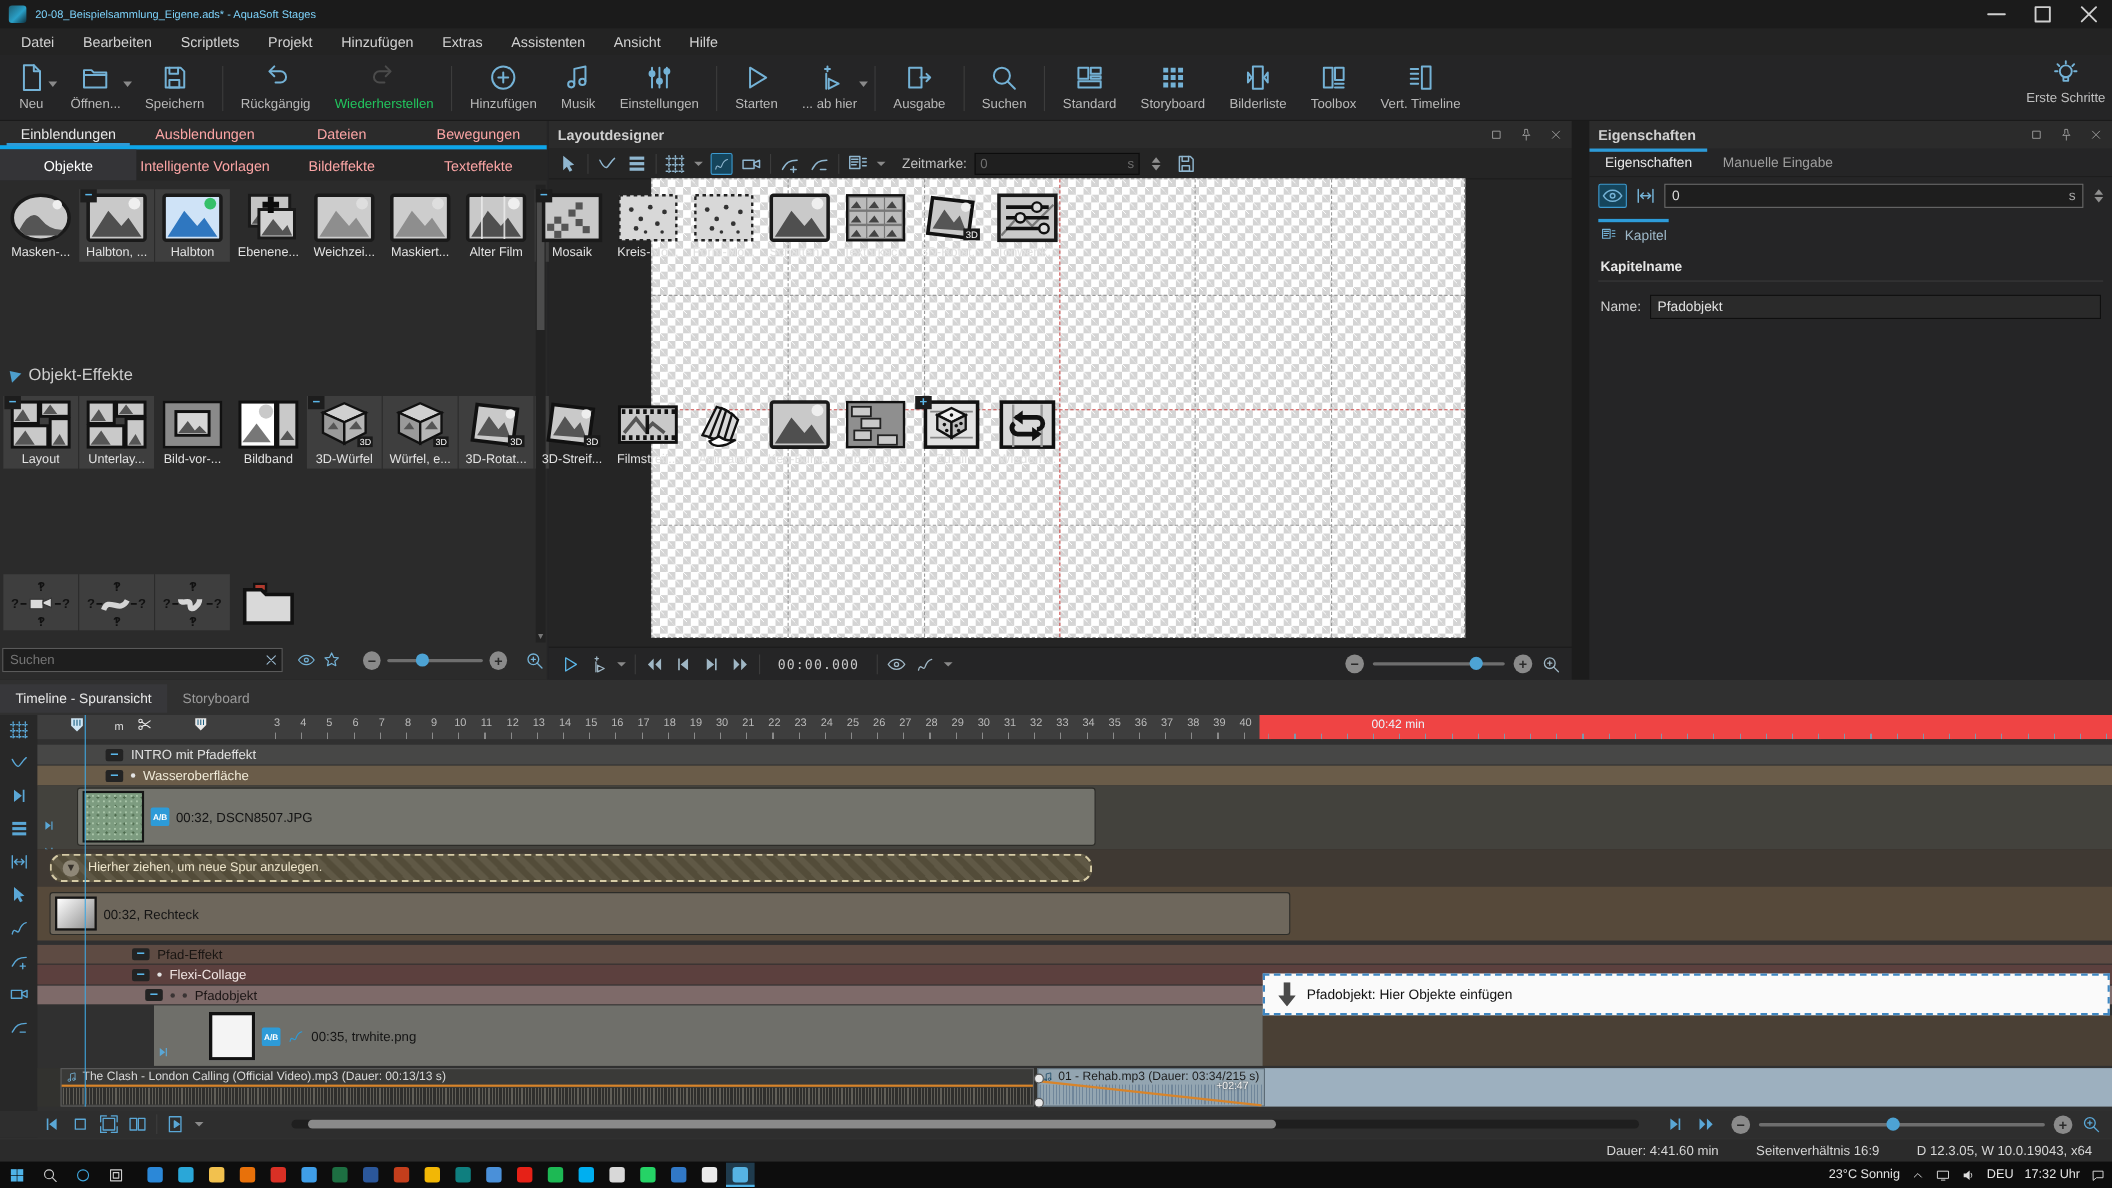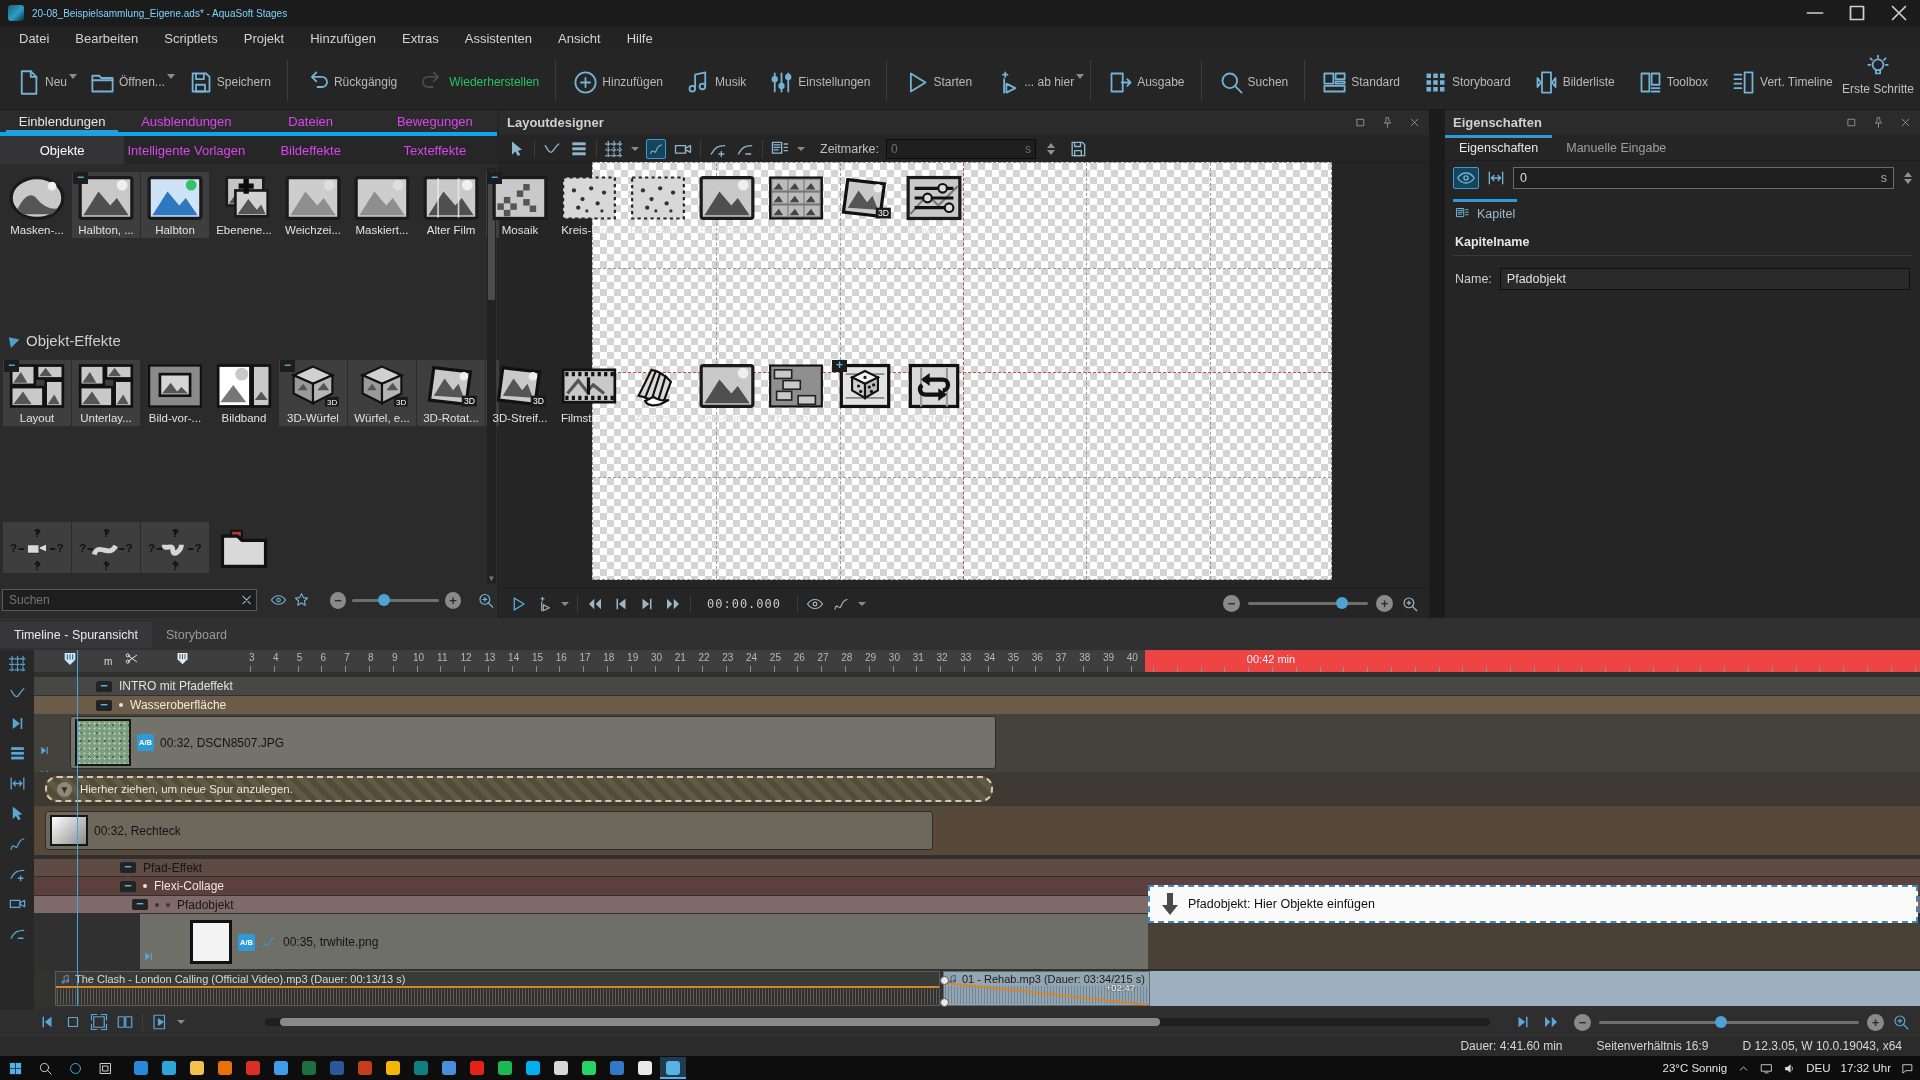--- a/index.html
+++ b/index.html
@@ -12,33 +12,33 @@
   #titlebar{left:0;top:0;width:1920px;height:26px;background:#1b1b1b;display:flex;align-items:center;padding-left:8px;gap:8px}
   #titlebar .title{font-size:10px;color:#7dd3fc}
   .wincontrols{position:absolute;right:0;top:0;height:26px;display:flex}
   .wincontrols span{width:42px;height:26px;display:flex;align-items:center;justify-content:center;color:#cfcfcf}
   .appicon{width:16px;height:16px;border-radius:3px;background:linear-gradient(135deg,#1e5f73,#2aa0c8 55%,#0c2d3a);display:inline-block}
   
   #menubar{left:0;top:26px;width:1920px;height:24px;background:#232323;display:flex;align-items:center;padding-left:6px}
   #menubar .mitem{padding:3px 13px;color:#d2d2d2;font-size:13px}
   
   #toolbar{left:0;top:50px;width:1920px;height:60px;background:#252526;border-bottom:1px solid #1a1a1a;display:flex;align-items:stretch;padding:2px 0 0 4px}
-  .tbtn{display:flex;flex-direction:row;align-items:center;justify-content:flex-start;gap:3px;padding:5px 11px 2px;font-size:12px;color:#b9b9b9;position:relative}
+  .tbtn{display:flex;flex-direction:column;align-items:center;justify-content:flex-start;gap:3px;padding:5px 11px 2px;font-size:12px;color:#b9b9b9;position:relative}
   .tbtn .ic{width:27px;height:27px}
   .tbtn.disabled{color:#22c55e}
   .tbtn.disabled .ic{color:#4b4b4b}
   .tbtn .caret{display:none;position:absolute;right:1px;top:22px;width:0;height:0;border-left:4px solid transparent;border-right:4px solid transparent;border-top:5px solid #8a8a8a}
   .tbtn.dropdown .caret{display:block}
   .tsep{width:1px;background:#3c3c3c;margin:8px 5px}
   #help-btn{position:absolute;right:6px;top:54px;display:flex;flex-direction:column;align-items:center;gap:2px;color:#c0c0c0}
   #help-btn .ic{width:26px;height:26px}
   
   #left-panel{left:0;top:110px;width:497px;height:508px;background:#2b2b2b}
   .ltabrow{display:flex;height:26px;align-items:stretch}
-  .ltab{flex:1;display:flex;align-items:center;justify-content:center;font-size:13px;color:#d946ef;position:relative}
+  .ltab{flex:1;display:flex;align-items:center;justify-content:center;font-size:13px;color:#fca5a5;position:relative}
   .ltabrow.r1 .ltab.active{color:#e8e8e8}
   .ltabrow.r1 .ltab.active::after{content:"";position:absolute;left:6px;right:6px;bottom:-1px;height:3px;background:#2d9bd8}
   .ltabrow.r2{height:28px;background:#262626}
   .ltabrow.r2 .ltab.active{background:#343437;color:#fff}
   .tilerow{position:absolute;display:flex;gap:3px;left:4px}
   .tile{position:relative;width:66px;display:flex;flex-direction:column;align-items:center;gap:3px;font-size:11.5px;color:#e2e2e2;padding-top:3px}
   .tile.boxed::before{content:"";position:absolute;inset:0 -1px -2px -1px;background:#3e3e3e;z-index:0}
   .tile .thumb{position:relative;width:56px;height:46px;z-index:1}
   .tile .thumb svg{width:100%;height:100%}
   .tile .lbl{position:relative;z-index:1;white-space:nowrap;overflow:hidden;max-width:64px}
@@ -1199,21 +1199,21 @@
       </svg>
     </span>
 
   <div class="abs" style="left:34px;top:154px;right:0;height:34px;background:#3f3933"></div>
   <div class="dz1" style="left:45px;top:158px;width:948px;height:26px">
     <span class="dzarr">▼</span>
     <span>Hierher ziehen, um neue Spur anzulegen.</span>
   </div>
 
   <div class="abs" style="left:34px;top:188px;right:0;height:49px;background:#56493a"></div>
-  <div class="clip" style="left:45px;top:193px;width:888px;height:39px;background:#6e675c">
+  <div class="clip" style="left:45px;top:193px;width:1128px;height:39px;background:#6e675c">
     <span style="width:38px;height:31px;flex:0 0 auto;border:2px solid #151515;background:linear-gradient(135deg,#ffffff, #8a8a8a)"></span>
     <span>00:32, Rechteck</span>
   </div>
 
   <div class="track" style="top:241px;right:0;height:17px;background:#5e4b43;padding-left:86px;color:#191512">
     <span class="cbox">−</span>
     <span>Pfad-Effekt</span>
   </div>
   <div class="track" style="top:259px;right:0;height:18px;background:#5c403e;padding-left:86px;color:#f0e4e2">
     <span class="cbox">−</span>

